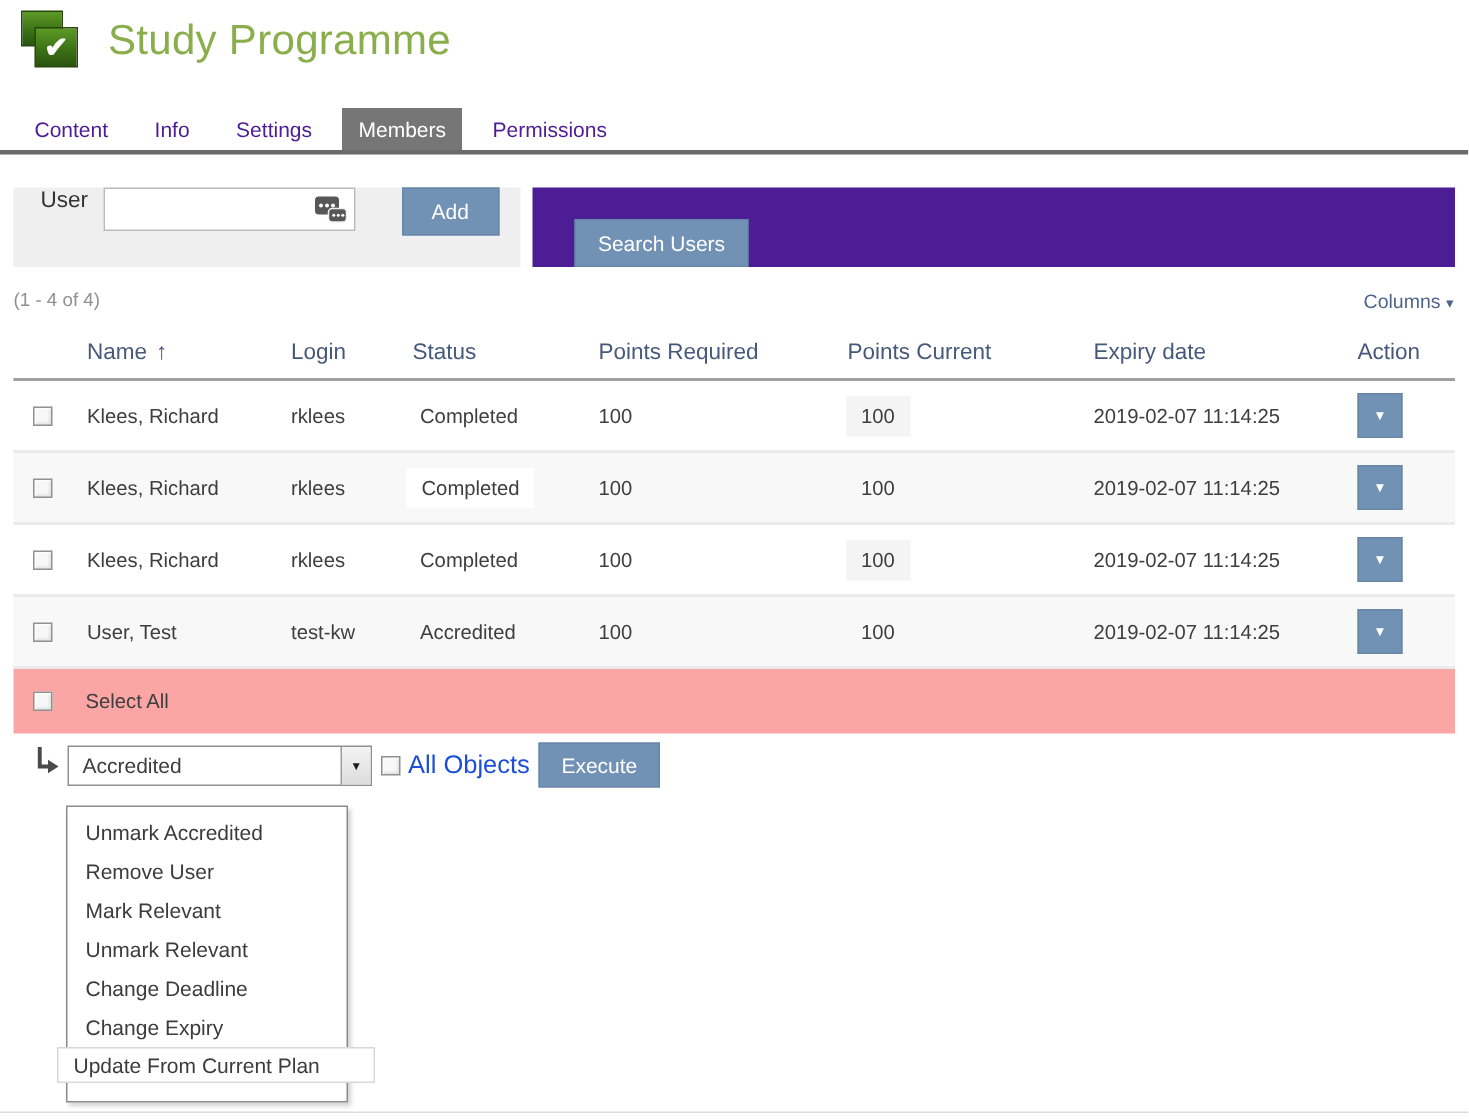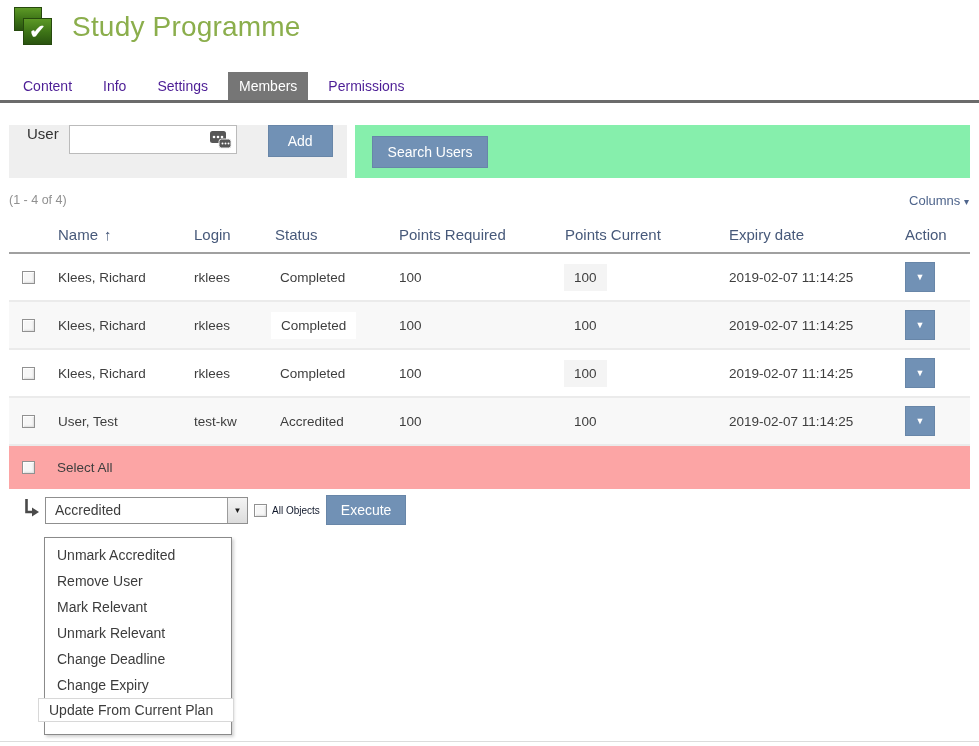--- a/index.html
+++ b/index.html
@@ -18,21 +18,21 @@
   .page-title { font-size:28px; font-weight:400; color:#8bae4c; margin:4px 0 0 16px; letter-spacing:0.2px; }
 
   
   .tabs { display:flex; align-items:flex-end; margin-top:12px; padding-left:12px; border-bottom:3px solid #6b6b6b; }
   .tab { padding:6px 11px; font-size:14px; color:#4c1d95; margin-right:9px; cursor:pointer; white-space:nowrap; }
   .tab.active { background:#767676; color:#ffffff; }
 
   
   .toolbar { display:flex; gap:8px; margin:22px 9px 0 9px; height:53px; }
   .tb-left { background:#efefef; display:flex; padding:0 14px 0 18px; flex:none; }
-  .tb-right { background:#86efac; flex:1; display:flex; align-items:center; padding-left:17px; }
+  .tb-right { background:#4c1d95; flex:1; display:flex; align-items:flex-end; padding-left:28px; }
   .user-label { font-size:15px; color:#333; }
   .input-wrap { position:relative; margin-left:10px; }
   .user-input { width:168px; height:29px; border:1px solid #bbbbbb; background:#fff; padding:0 28px 0 6px; font-size:14px; font-family:inherit; }
   .ac-icon { position:absolute; right:4px; top:5px; }
   .btn { display:inline-flex; align-items:center; justify-content:center; background:#7191b5; color:#ffffff; border:1px solid #6886a8; font-size:14px; font-family:inherit; cursor:pointer; }
   .add-btn { margin-left:31px; height:32px; padding:0 19px; }
   .search-btn { height:32px; padding:0 15px; }
 
   
   .meta { display:flex; justify-content:space-between; align-items:center; margin:13px 10px 0 9px; height:18px; }
@@ -65,29 +65,29 @@
   .sa-row { display:flex; align-items:center; height:43px; font-size:13.5px; color:#3e3e3e; background:#fca5a5; }
   .sa-label { margin-left:22px; }
 
   
   .cmd { display:flex; align-items:center; margin:5px 9px 0 9px; height:32px; }
   .bent-arrow { margin-left:13px; flex:none; }
   .select { margin-left:4px; width:203px; height:27px; border:1px solid #8f8f8f; background:#fff; display:flex; align-items:center; cursor:pointer; }
   .select-text { flex:1; padding-left:9px; font-size:14px; color:#3d3d3d; }
   .select-btn { width:20px; height:25px; background:linear-gradient(#f4f4f4,#dcdcdc); border-left:1px solid #9c9c9c; display:flex; align-items:center; justify-content:center; font-size:8px; color:#1c1c1c; }
   .allobj-cb { margin-left:6px; }
-  .allobj-label { margin-left:5px; font-size:10px; color:#0f172a; }
+  .allobj-label { margin-left:5px; font-size:17px; color:#1d4ed8; }
   .execute-btn { margin-left:6px; height:30px; padding:0 14px; }
 
   
   .dd-panel { position:absolute; left:44px; top:537px; width:188px; background:#ffffff;
               border:1px solid #8a8a8a; box-shadow:2px 2px 3px rgba(0,0,0,0.18);
               padding:4px 0 12px 0; z-index:5; }
   .dd-item { height:26px; line-height:26px; padding-left:12px; font-size:14px; color:#3c3c3c; white-space:nowrap; cursor:pointer; }
-  .dd-item.special { background:#fff; border:1px solid #d8d8d8; margin-left:-7px; padding-left:10px; height:24px; line-height:22px; width:196px; }
+  .dd-item.special { background:#fff; border:1px solid #d8d8d8; margin-left:-7px; padding-left:10px; height:24px; line-height:22px; width:212px; }
 
   .bottom-line { position:absolute; left:0; right:0; bottom:4px; height:1px; background:#dcdcdc; }
 </style>
 </head>
 <body>
 
 <div class="page">
 
   <div class="app-header">
     <div class="sp-icon">

